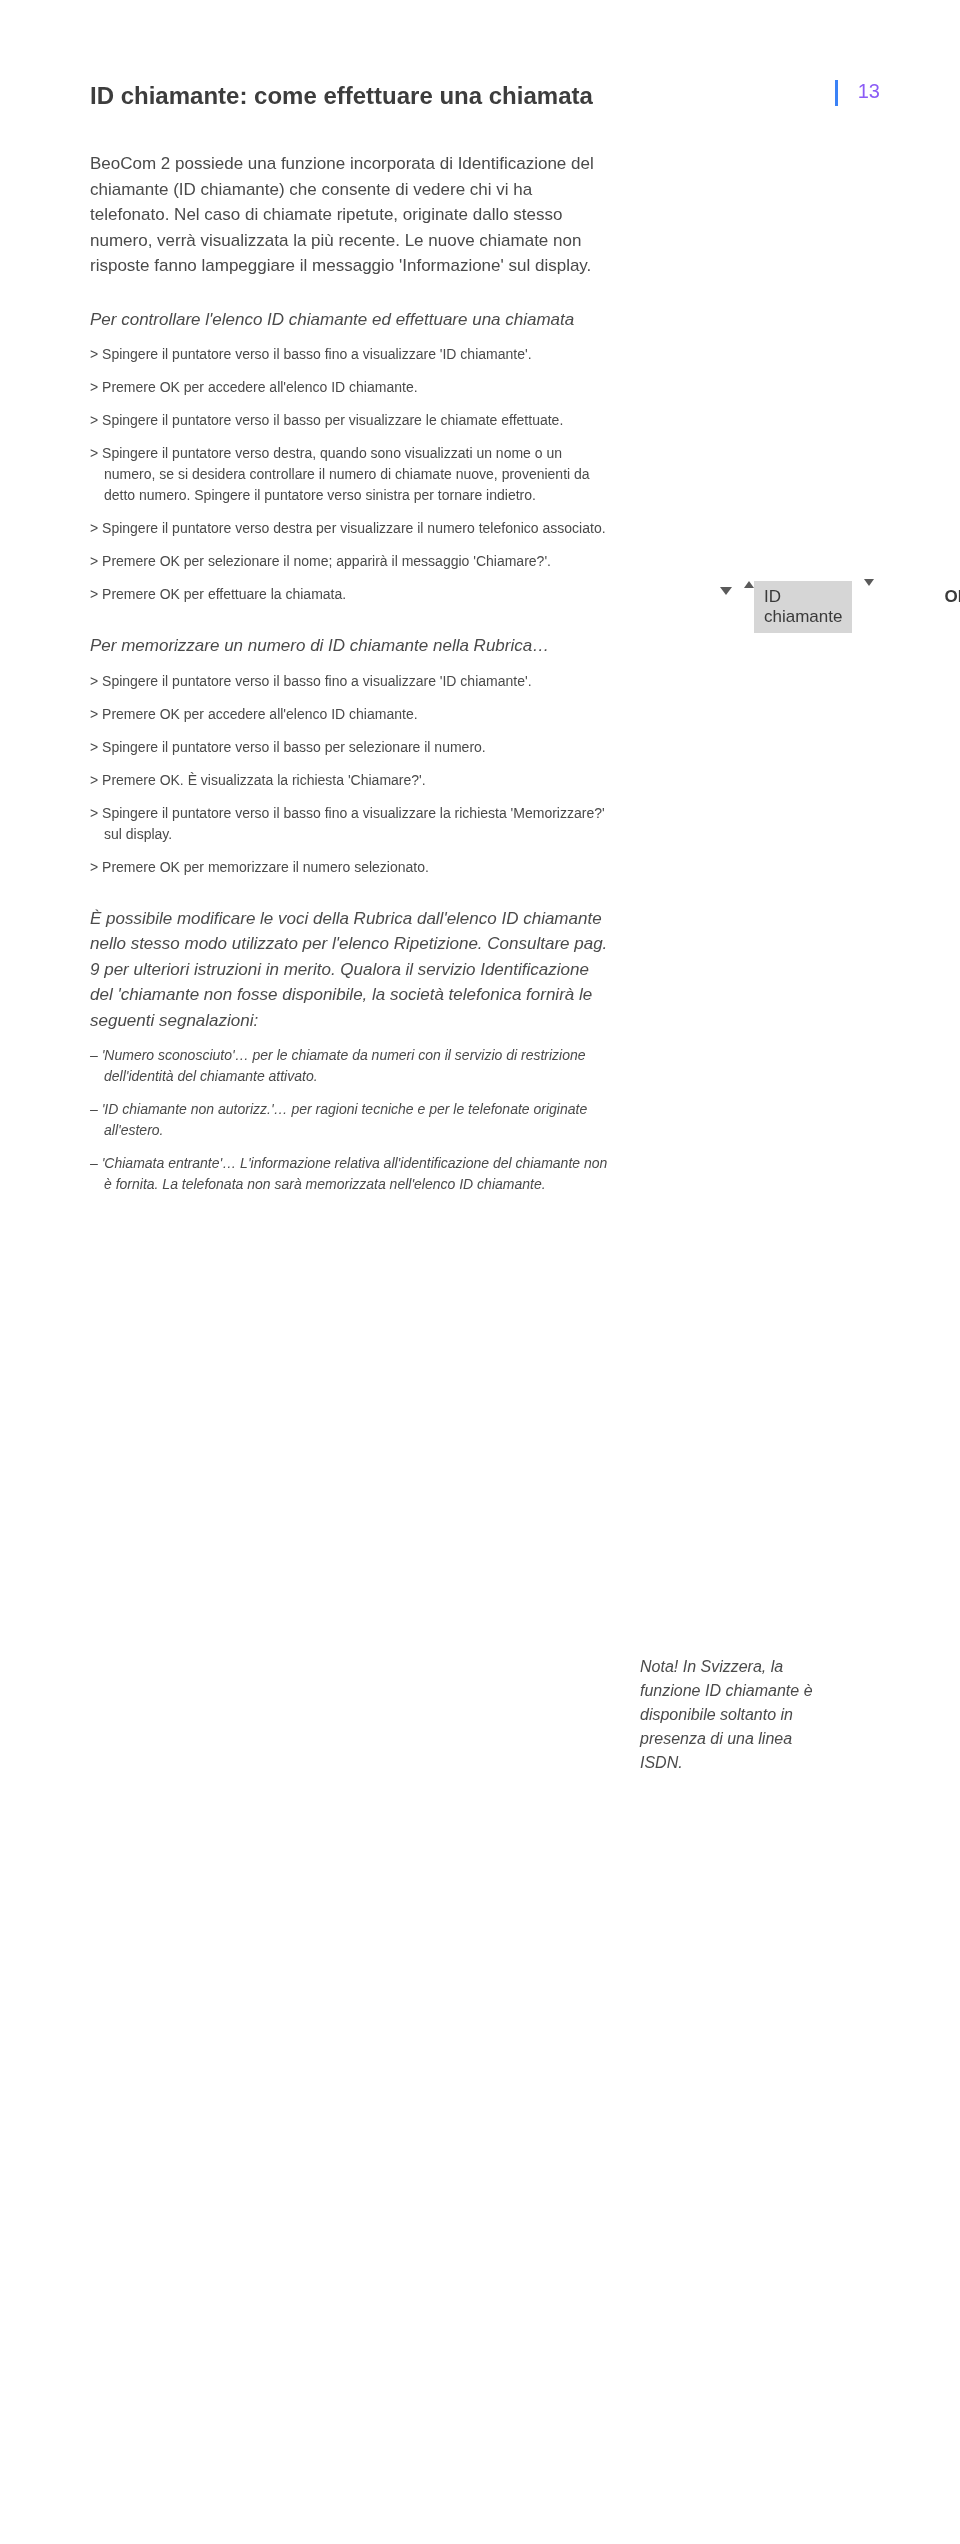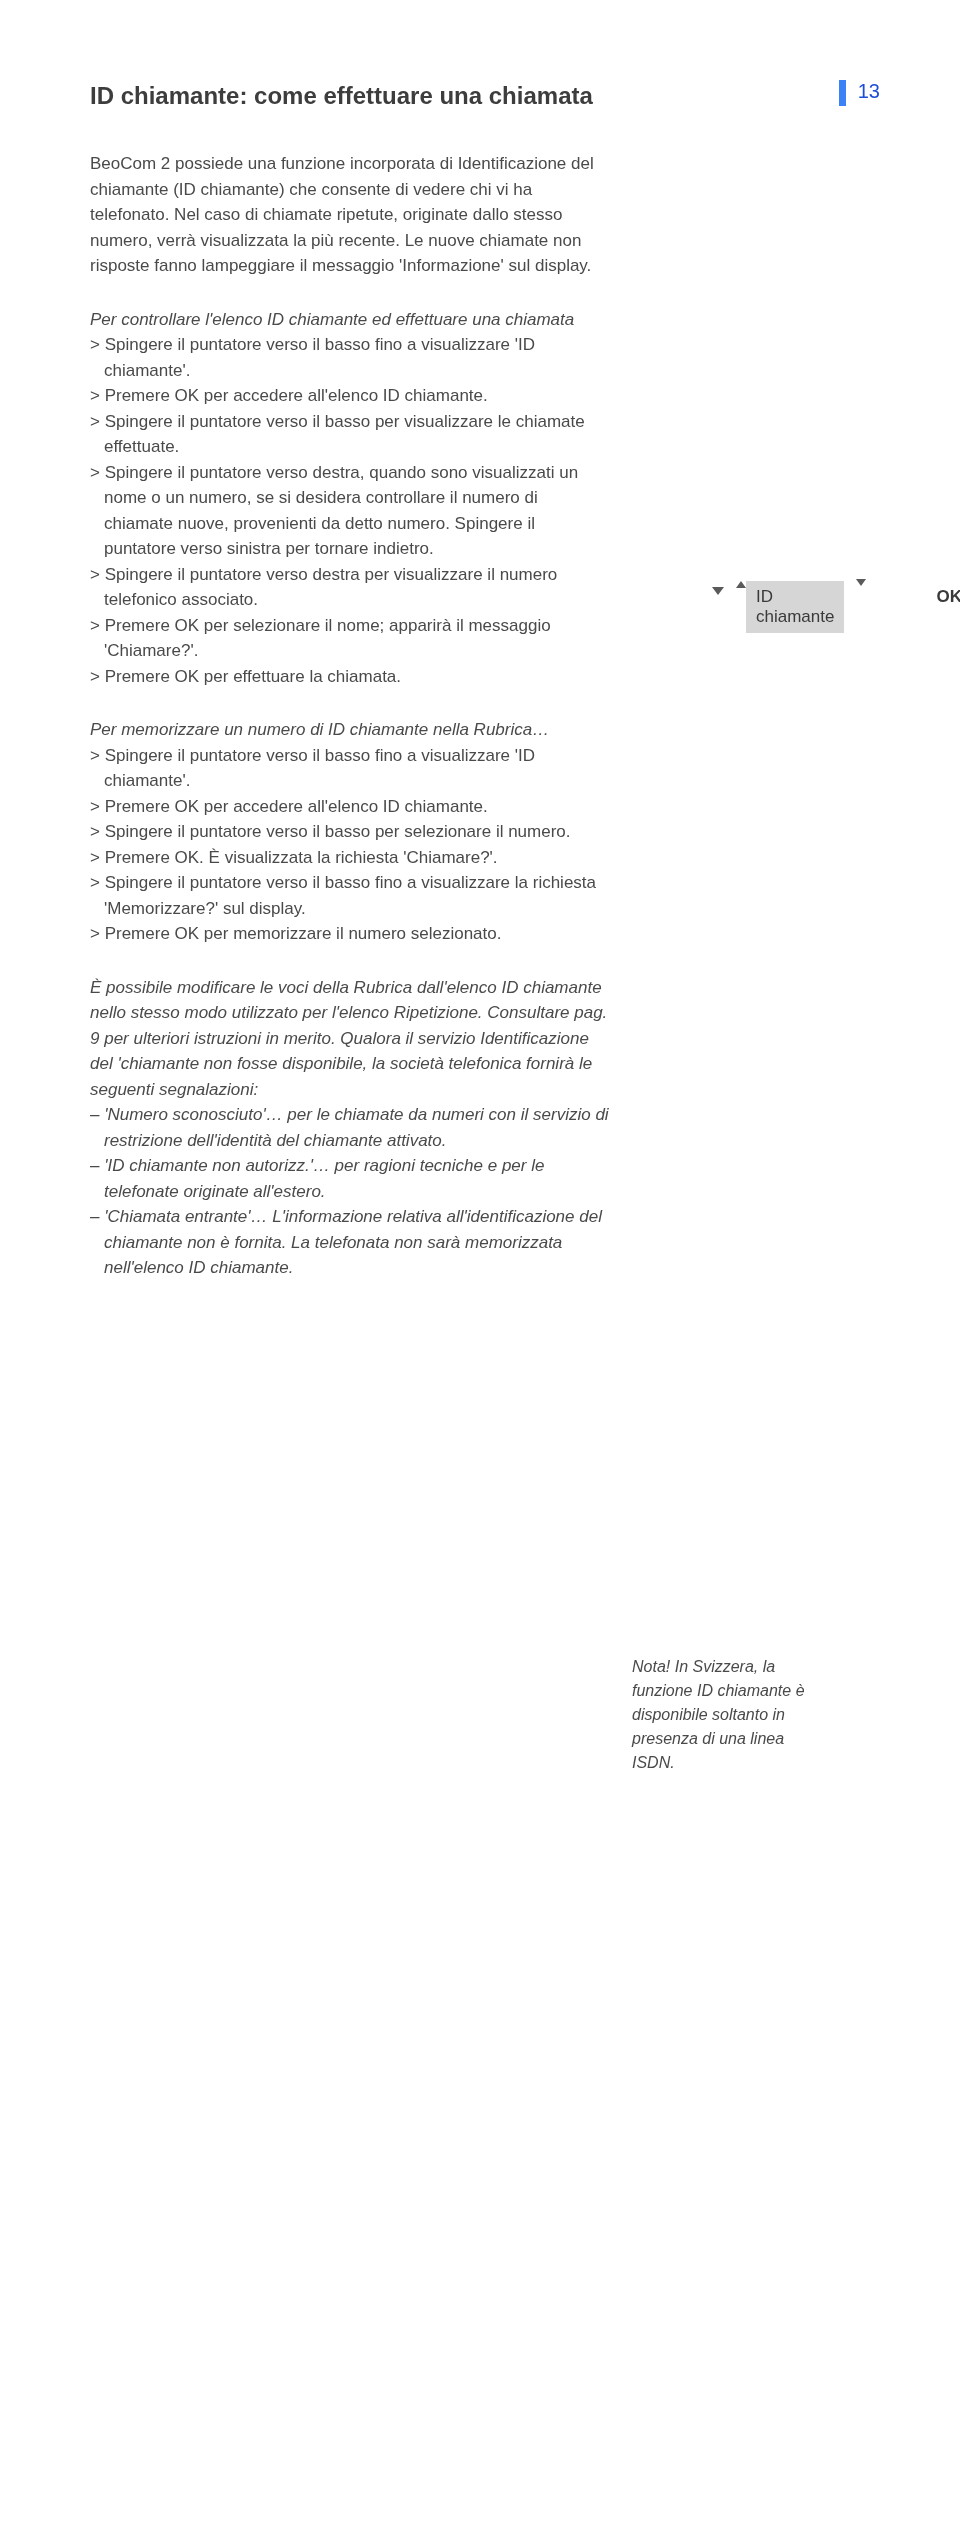--- a/index.html
+++ b/index.html
@@ -5,21 +5,21 @@
   * { box-sizing: border-box; margin: 0; padding: 0; }
   html, body { background: #fff; }
   body {
     width: 960px;
     font-family: "Helvetica Neue", Helvetica, Arial, sans-serif;
     color: #4a4a4a;
     padding: 80px 80px 80px 90px;
   }
   .page {
     display: flex;
-    gap: 22px;
+    gap: 30px;
   }
   .left {
     flex: 1 1 0;
     max-width: 520px;
   }
   .right {
     width: 190px;
     flex-shrink: 0;
   }
   .header-row {
@@ -30,44 +30,45 @@
   }
   h1 {
     font-size: 24px;
     font-weight: 700;
     color: #3d3d3d;
     line-height: 1.3;
     max-width: 520px;
   }
   .pagenum {
     font-size: 20px;
-    color: #1d4ed8;
+    color: #8b5cf6;
     font-weight: 400;
     margin-left: 40px;
-    border-left: 7px solid #3b82f6;
-    padding-left: 12px;
+    border-left: 3px solid #3b82f6;
+    padding-left: 20px;
     height: 26px;
   }
   .para {
     font-size: 17px;
     line-height: 1.5;
     color: #4a4a4a;
     margin-bottom: 28px;
   }
   .block-title {
     font-style: italic;
     font-size: 17px;
     line-height: 1.5;
     margin-bottom: 0;
   }
   .step {
-    font-size: 17px;
+    font-size: 14px;
     line-height: 1.5;
     padding-left: 14px;
     text-indent: -14px;
+    margin-top: 12px;
   }
   .section { margin-bottom: 28px; }
   .italic { font-style: italic; }
   .bullets .step { padding-left: 14px; text-indent: -14px; }
 
   
   .display-stack {
     margin-top: 430px;
     display: flex;
     flex-direction: row;

